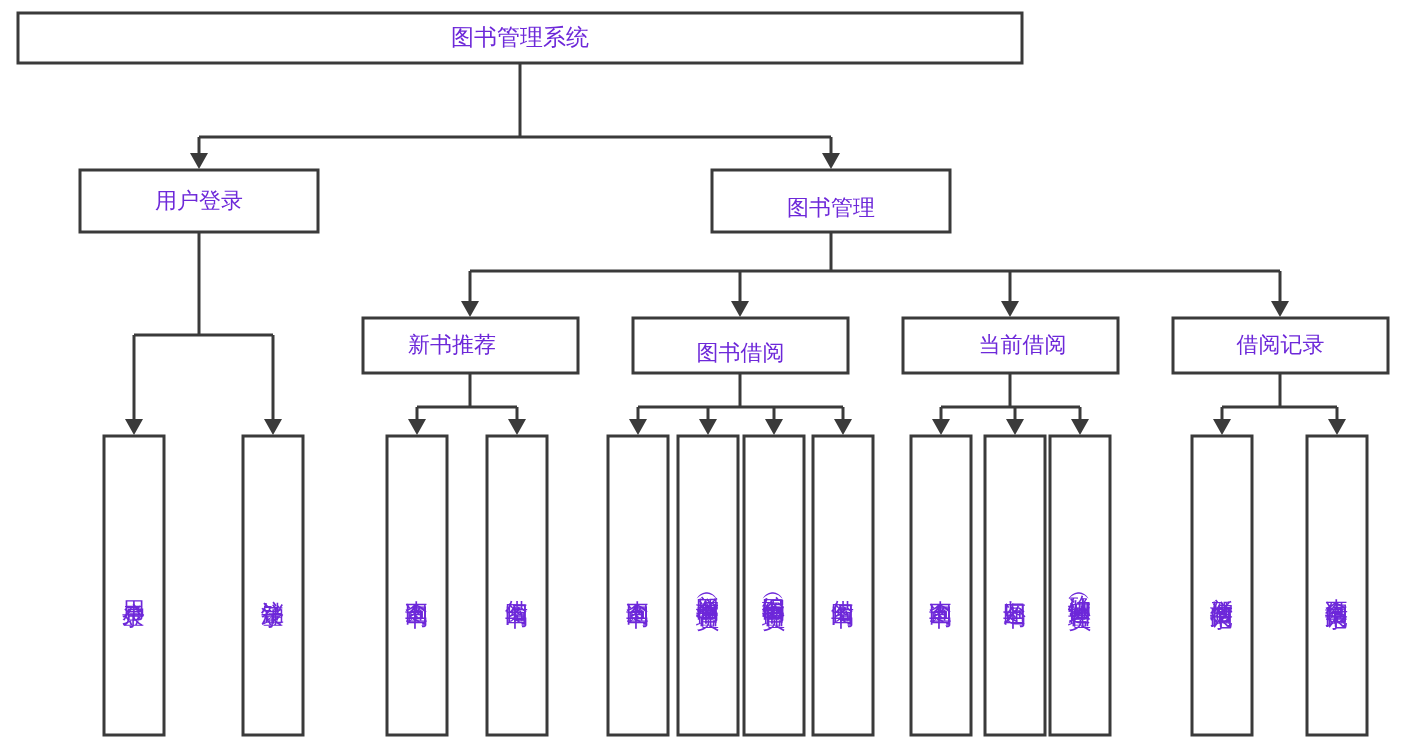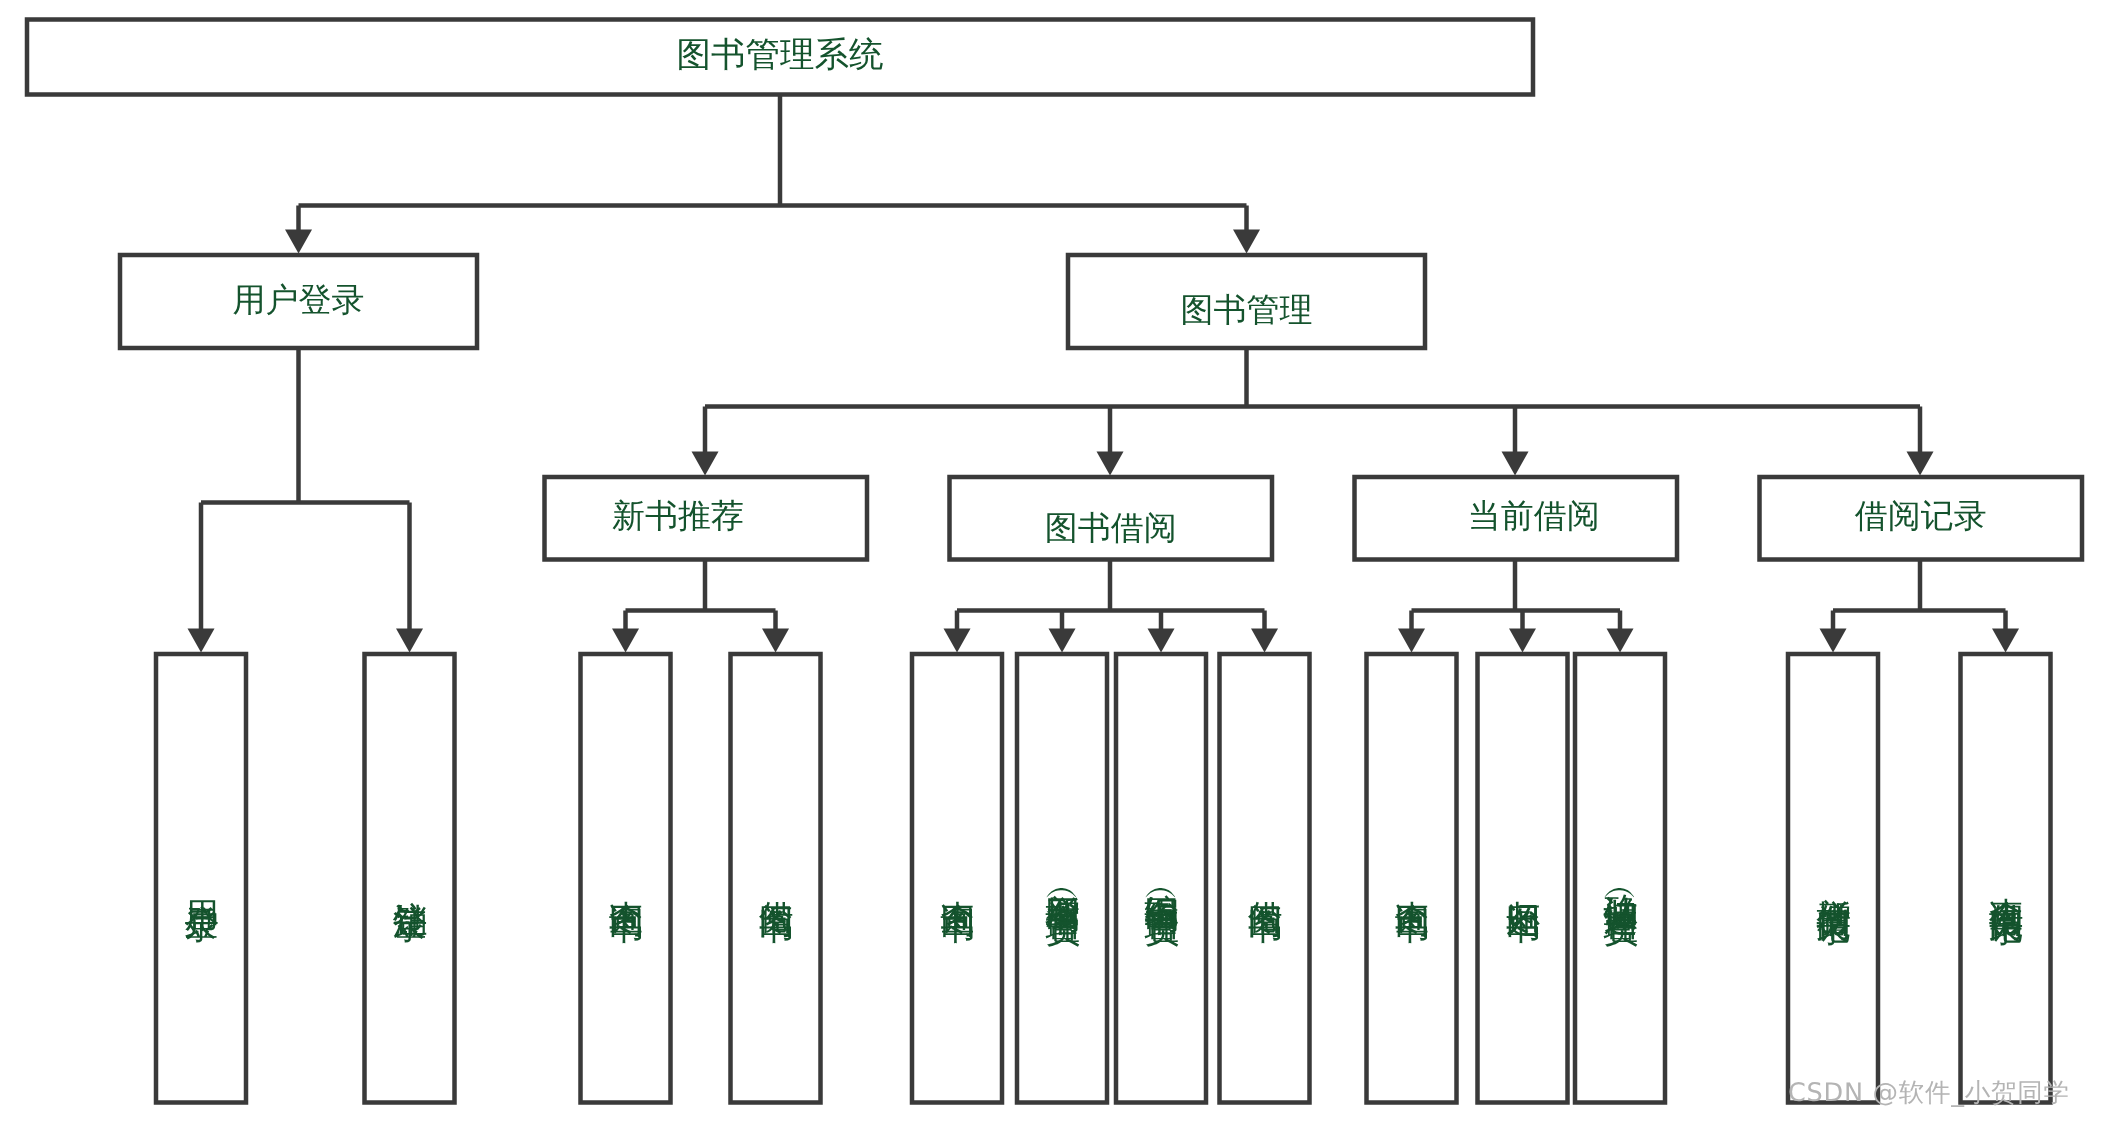--- a/index.html
+++ b/index.html
@@ -37,21 +37,21 @@
   }
   .arrow-head {
     fill: #3a3a3a;
     stroke: none;
   }
   .node-label {
     position: absolute;
     display: flex;
     align-items: center;
     justify-content: center;
-    color: #14532d;
+    color: #6d28d9;
     font-family: "DejaVu Sans", "Liberation Sans", sans-serif;
     box-sizing: border-box;
     pointer-events: none;
     white-space: nowrap;
   }
   .node-label.horizontal {
     font-size: 22px;
     line-height: 1.2;
   }
   .node-label.vertical {
@@ -188,15 +188,14 @@
       <div class="node-label vertical" style="left: 678px; top: 436px; width: 60px; height: 299px;">新增图书（管理员）</div>
       <div class="node-label vertical" style="left: 744px; top: 436px; width: 60px; height: 299px;">编辑图书（管理员）</div>
       <div class="node-label vertical" style="left: 813px; top: 436px; width: 60px; height: 299px;">借阅图书</div>
       <div class="node-label vertical" style="left: 911px; top: 436px; width: 60px; height: 299px;">查询图书</div>
       <div class="node-label vertical" style="left: 985px; top: 436px; width: 60px; height: 299px;">归还图书</div>
       <div class="node-label vertical" style="left: 1050px; top: 436px; width: 60px; height: 299px;">确认归还（管理员）</div>
       <div class="node-label vertical" style="left: 1192px; top: 436px; width: 60px; height: 299px;">新增借阅记录</div>
       <div class="node-label vertical" style="left: 1307px; top: 436px; width: 60px; height: 299px;">查询借阅记录</div>
     </div>
 
-  <div class="watermark" style="left: 1192px; top: 717px;">CSDN @软件_小贺同学</div>
 
 </div>
 
 </body></html>

